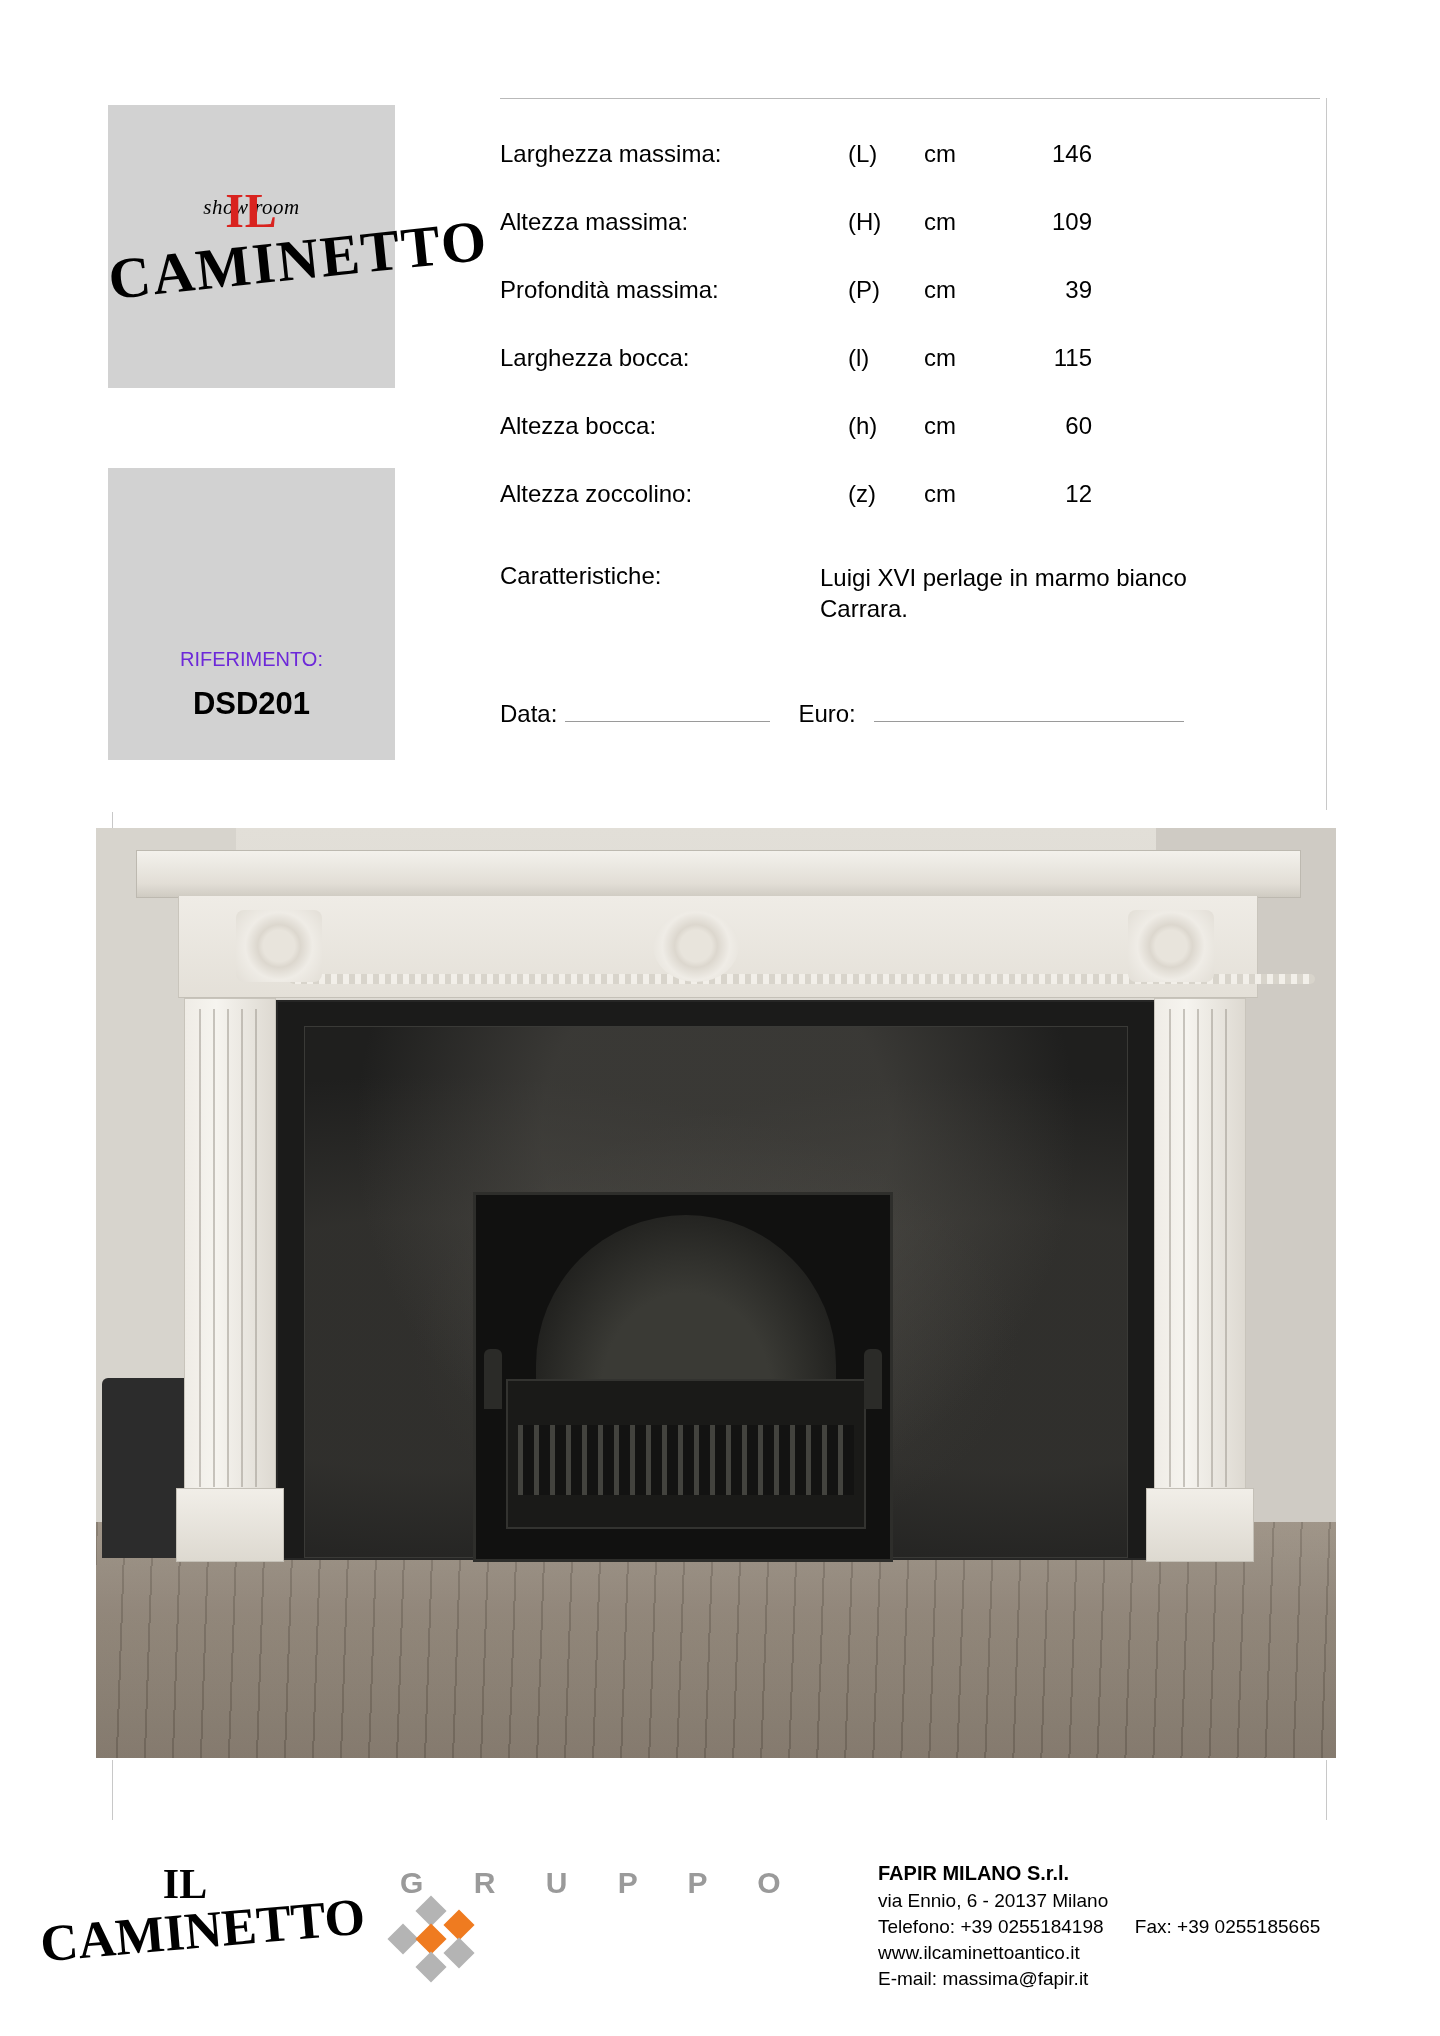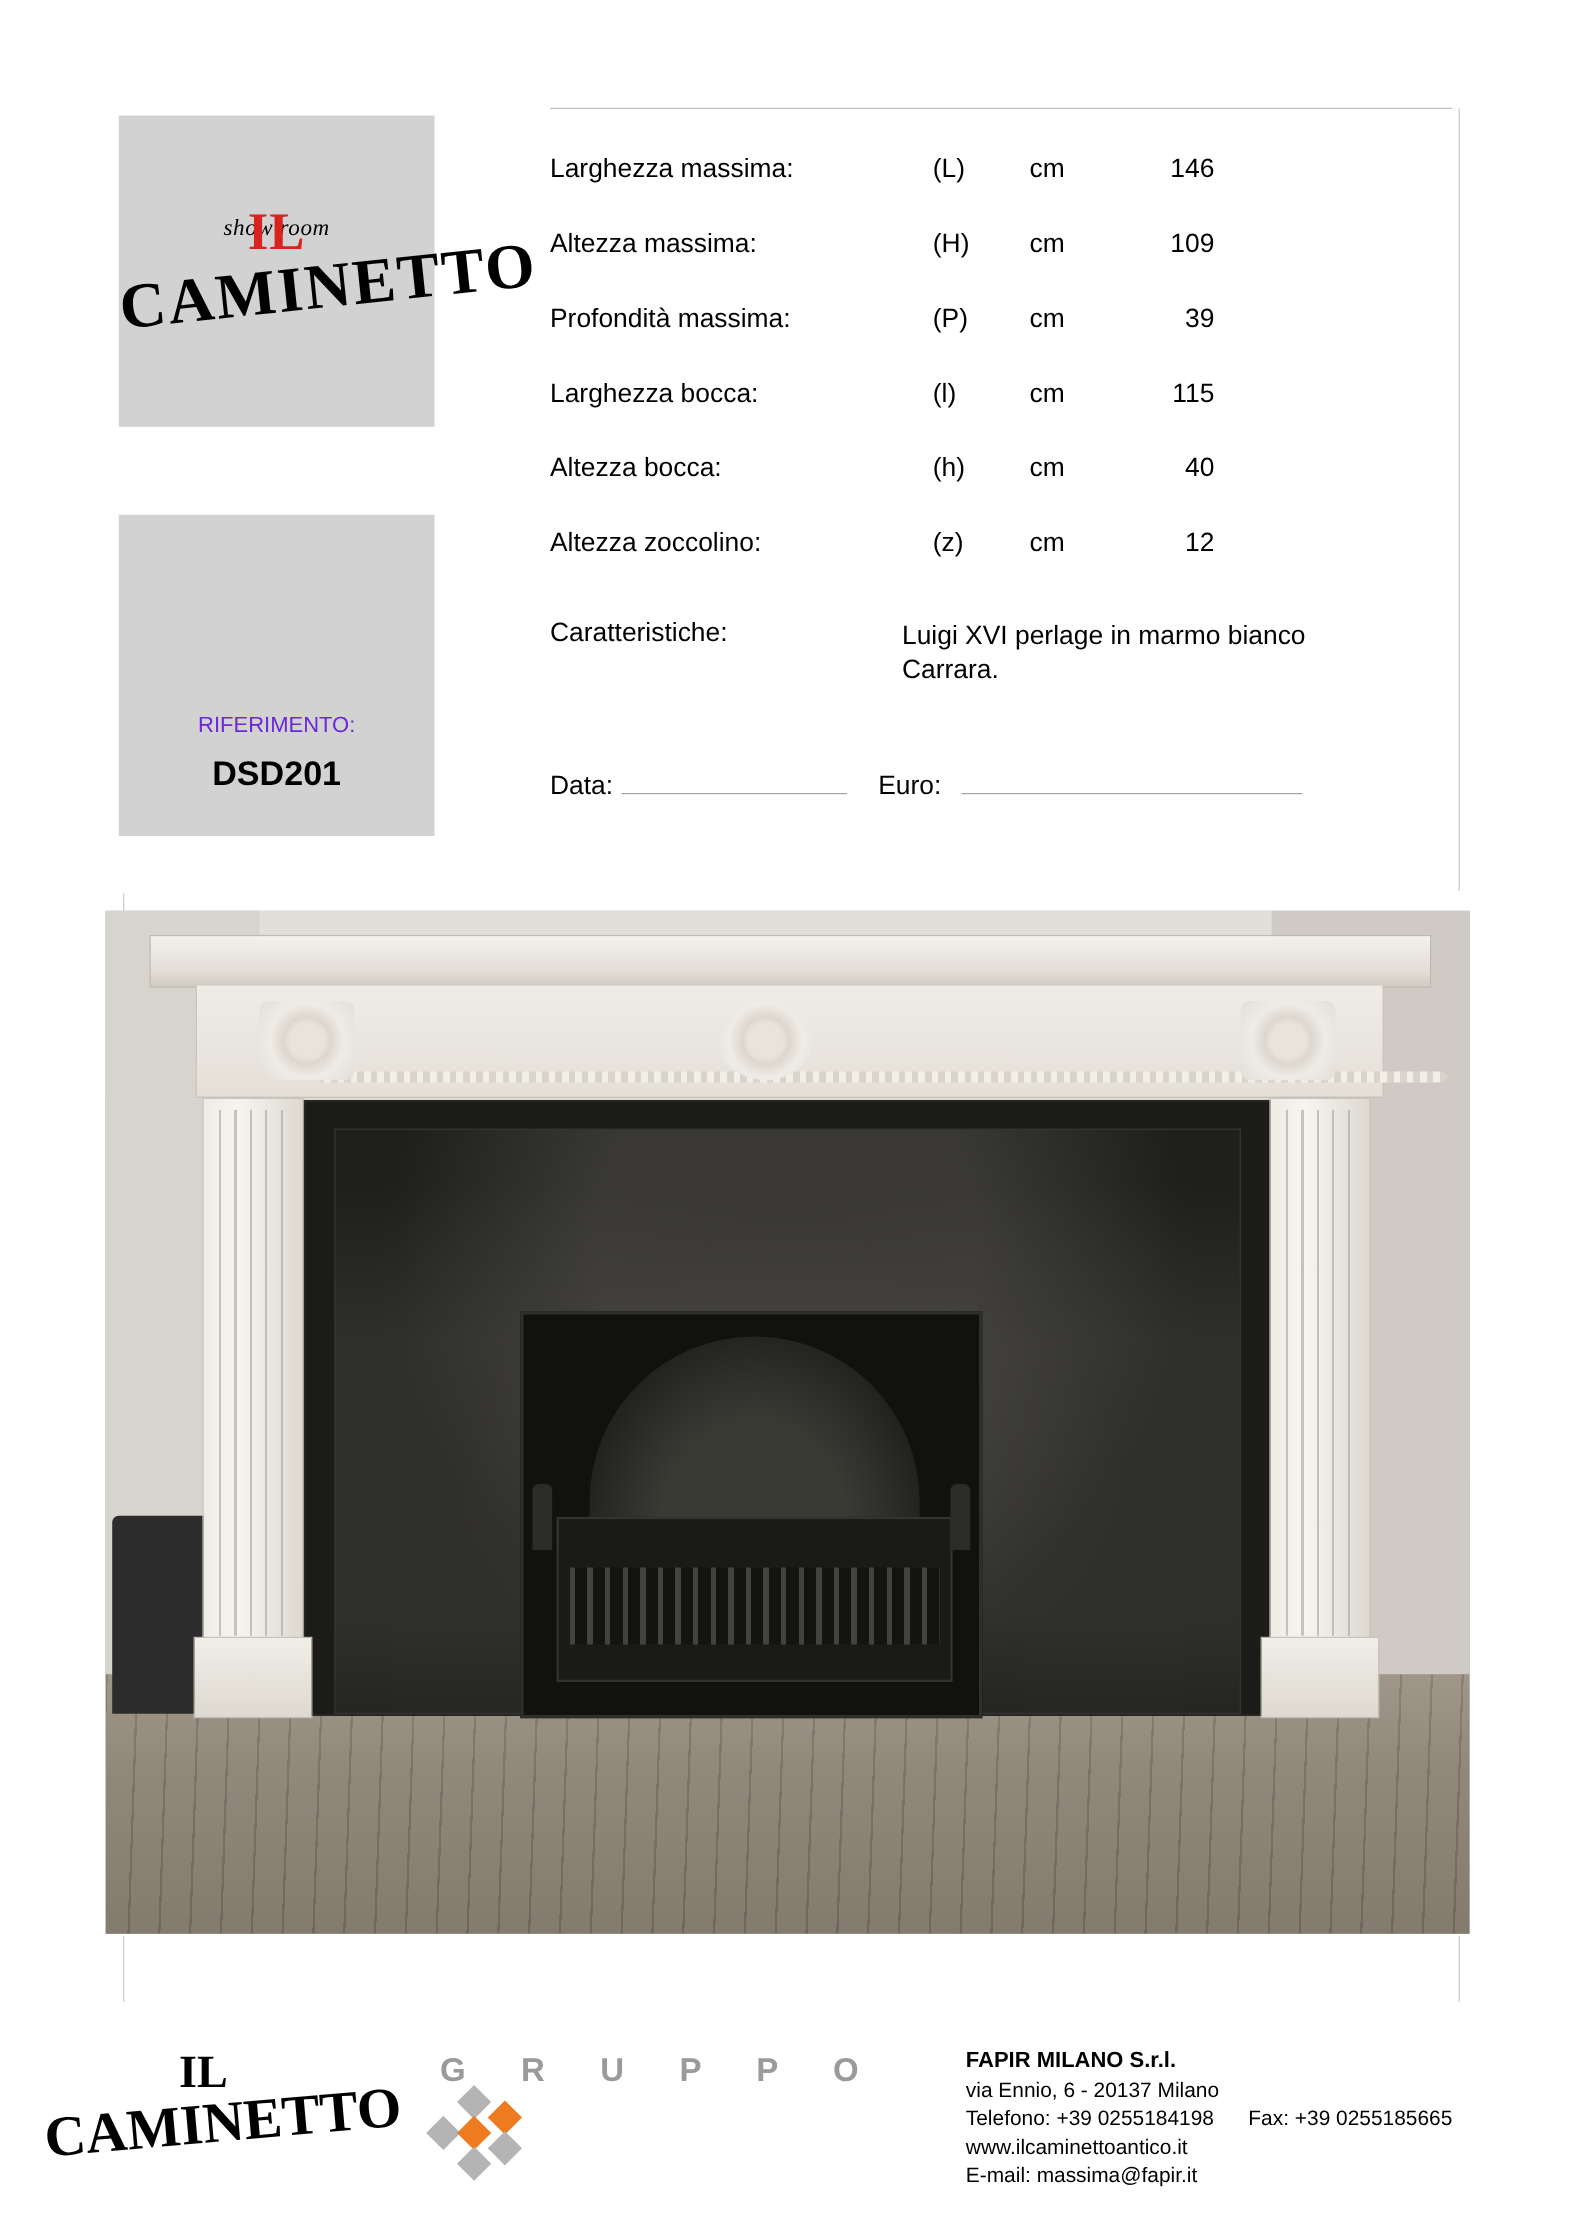--- a/index.html
+++ b/index.html
@@ -111,21 +111,21 @@
   .spec-row {
     display: flex;
     align-items: baseline;
     height: 68px;
     font-size: 24px;
     color: #000;
     gap: 28px;
   }
   .spec-label { width: 320px; }
   .spec-sym   { width: 48px; }
-  .spec-unit  { width: 60px; margin-left: 12px; }
+  .spec-unit  { width: 60px; }
   .spec-val   { width: 80px; text-align: right; }
 
   .char-row {
     display: flex;
     margin-top: 14px;
     font-size: 24px;
     color: #000;
   }
   .char-label { width: 320px; }
   .char-text  { width: 430px; line-height: 1.3; }
@@ -409,21 +409,21 @@
       <div class="spec-label">Larghezza bocca:</div>
       <div class="spec-sym">(l)</div>
       <div class="spec-unit">cm</div>
       <div class="spec-val">115</div>
     </div>
 
     <div class="spec-row">
       <div class="spec-label">Altezza bocca:</div>
       <div class="spec-sym">(h)</div>
       <div class="spec-unit">cm</div>
-      <div class="spec-val">40</div>
+      <div class="spec-val">60</div>
     </div>
 
     <div class="spec-row">
       <div class="spec-label">Altezza zoccolino:</div>
       <div class="spec-sym">(z)</div>
       <div class="spec-unit">cm</div>
       <div class="spec-val">12</div>
     </div>
 
     <div class="char-row">

